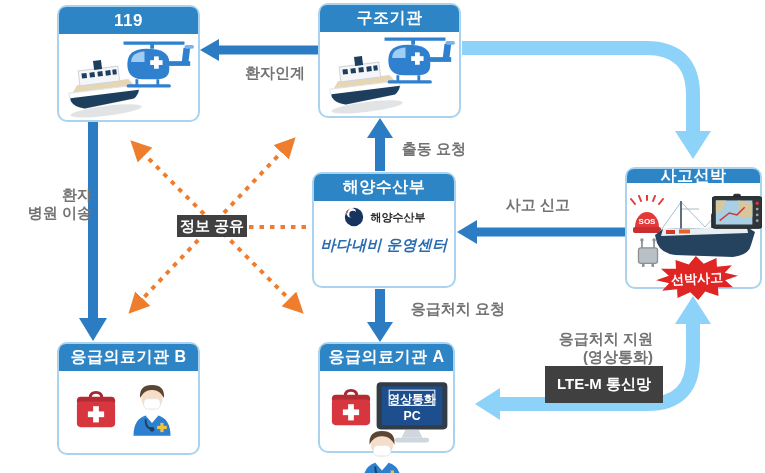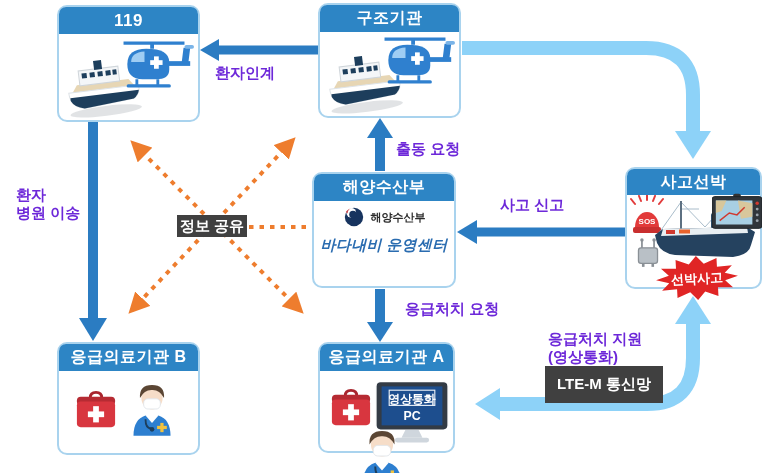--- a/index.html
+++ b/index.html
@@ -11,21 +11,21 @@
   .box{
     position:absolute;background:#fff;border:2px solid #a9d3ee;border-radius:10px;
     box-sizing:border-box;
   }
   .box-header{
     height:27px;background:#2d85c5;border-radius:7px 7px 0 0;color:#fff;
     font-weight:bold;font-size:16px;display:flex;align-items:center;justify-content:center;
     letter-spacing:0.5px;
   }
   .lbl{
-    position:absolute;font-weight:bold;font-size:15px;color:#6d28d9;text-align:left;
+    position:absolute;font-weight:bold;font-size:15px;color:#737373;text-align:right;
     line-height:1.22;white-space:nowrap;
   }
   .badge{
     position:absolute;background:#404040;color:#fff;font-weight:bold;font-size:15px;
     display:flex;align-items:center;justify-content:center;white-space:nowrap;
   }
   .icon{position:absolute;}
   .ministry-logo-row{
     position:absolute;left:0;right:0;top:32px;display:flex;align-items:center;
     justify-content:center;gap:6px;
@@ -165,21 +165,21 @@
         <circle cx="9" cy="7.4" r="5.3" fill="#fff"></circle>
         <circle cx="10.9" cy="9.2" r="4.1" fill="#17345f"></circle>
         <path d="M3.1,6.6 A10,10 0 0 1 10.4,2.1 A6.2,6.2 0 0 0 5,8.2 Z" fill="#c23a42"></path>
       </svg>
       <span class="ministry-logo-text">해양수산부</span>
     </div>
     <div class="ministry-center-name">바다내비 운영센터</div>
   </div>
 
   <div class="box" style="left:625px;top:167px;width:137px;height:122px;">
-    <div class="box-header" style="height:26px;">사고선박</div>
+    <div class="box-header" style="height:14px;">사고선박</div>
     <svg class="icon" style="left:3px;top:26px;" width="34" height="44" viewBox="0 0 34 44">
       <g stroke="#e23a3a" stroke-width="2" stroke-linecap="round">
         <line x1="5" y1="9" x2="1" y2="4"></line>
           <line x1="11" y1="6" x2="9" y2="1"></line>
         <line x1="17" y1="5" x2="17" y2="0"></line>
           <line x1="23" y1="6" x2="25" y2="1"></line>
         <line x1="29" y1="9" x2="33" y2="4"></line>
       </g>
       <path d="M5,32 A12,15 0 0 1 29,32 Z" fill="#e23a3a"></path>
       <text x="17" y="29" text-anchor="middle" font-size="8" font-weight="bold" fill="#fff">SOS</text>

